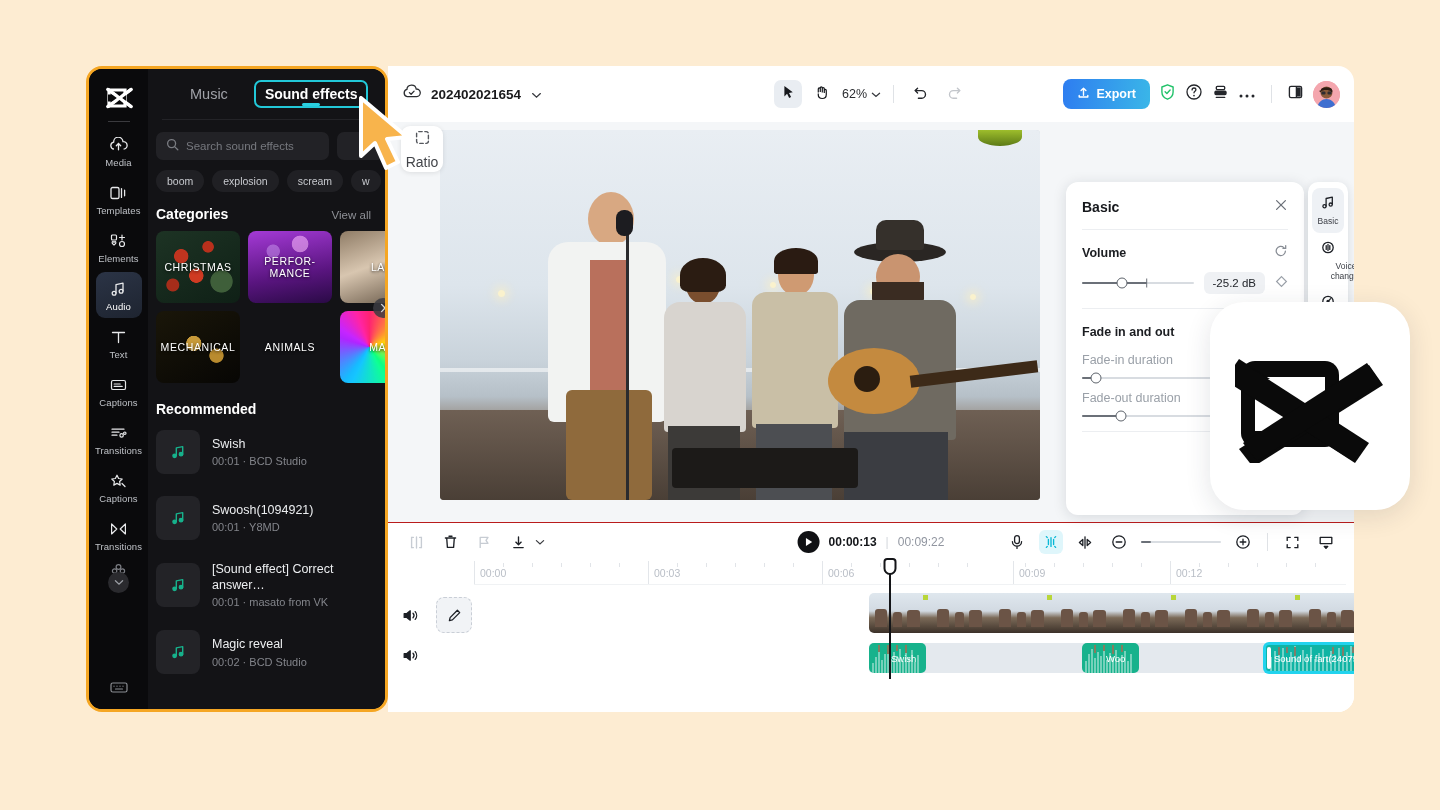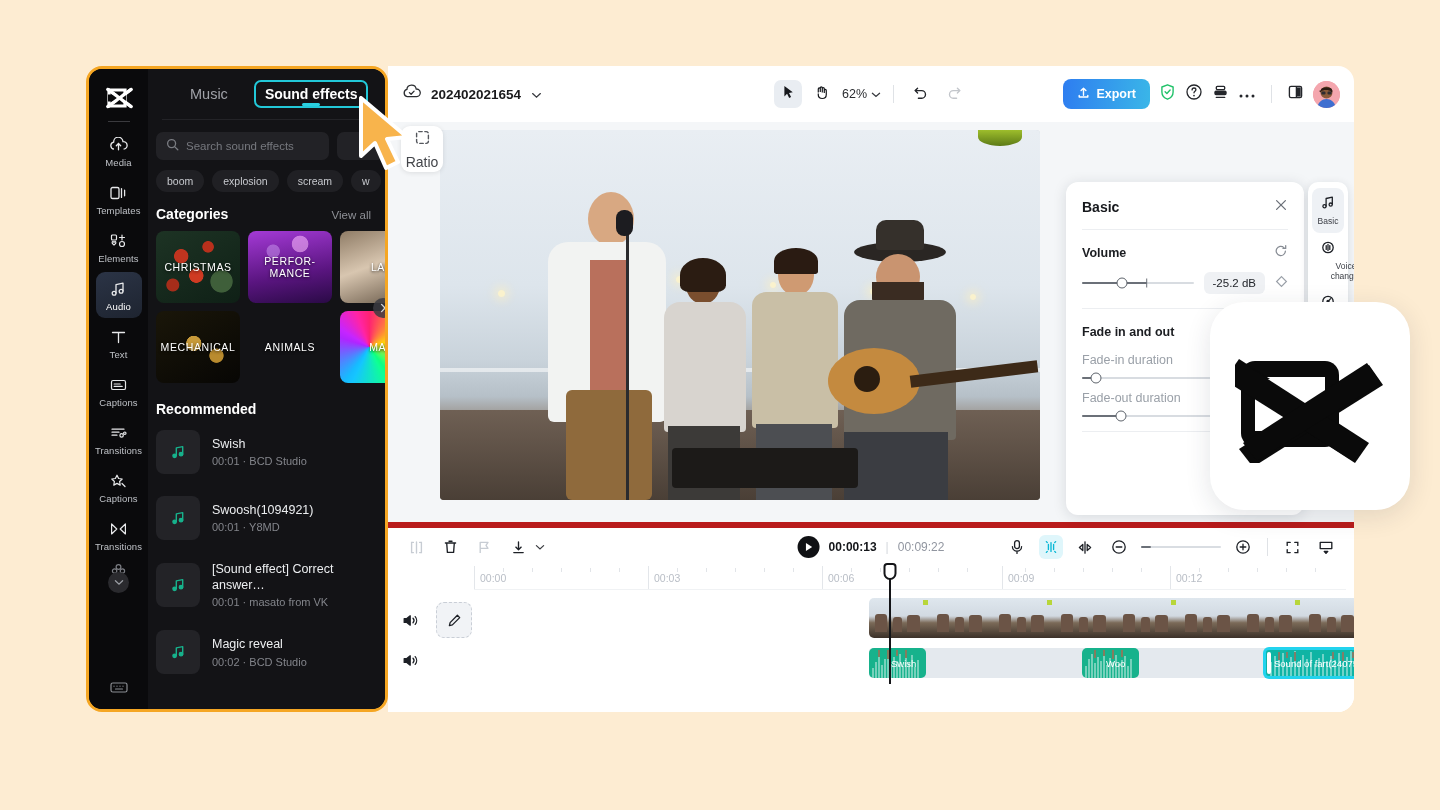--- a/index.html
+++ b/index.html
@@ -218,21 +218,21 @@
     background:#fff; border-radius: 10px; box-shadow: 0 2px 10px rgba(20,30,50,.12);
     padding: 6px 0; z-index: 9;
   }
   .rtab { padding: 7px 0 6px; display:flex; flex-direction:column; align-items:center;
     gap: 3px; border-radius: 8px; margin: 0 4px; cursor:pointer; }
   .rtab.active { background:#eef1f5; }
   .rtab-lbl { font-size: 8.5px; color:#3d4047; text-align:center; line-height:1.15; }
 
   
   #timeline { position:absolute; left:0; right:0; top:456px; bottom:0;
-              background:#fff; border-top:6px solid #b91c1c;text-align:center; }
+              background:#fff; border-top:1px solid #b91c1c;text-align:center; }
   #tl-toolbar { height: 38px; display:flex; align-items:center; padding: 0 16px; position:relative; }
   .tl-ico { width:24px; height:24px; display:flex; align-items:center; justify-content:center;
     cursor:pointer; }
   .tl-center { position:absolute; left:50%; transform:translateX(-50%);
     display:flex; align-items:center; gap:9px; }
   #play-btn { width:22px; height:22px; border-radius:50%; background:#101114;
     display:flex; align-items:center; justify-content:center; cursor:pointer; }
   .t-cur { font-size:12px; font-weight:bold; color:#131519; }
   .t-tot { font-size:12px; color:#9196a0; }
   .t-sep { color:#d4d8dd; font-size:12px; }
@@ -951,21 +951,21 @@
         <div class="rmin" style="left:290px;"></div>
       <div class="rmin" style="left:319px;"></div>
       <div class="rmaj" style="left:348px;">
         <span>00:06</span>
       </div>
       <div class="rmin" style="left:377px;"></div>
         <div class="rmin" style="left:406px;"></div>
       <div class="rmin" style="left:435px;"></div>
         <div class="rmin" style="left:464px;"></div>
       <div class="rmin" style="left:493px;"></div>
-      <div class="rmaj" style="left:528px;">
+      <div class="rmaj" style="left:539px;">
         <span>00:09</span>
       </div>
       <div class="rmin" style="left:551px;"></div>
         <div class="rmin" style="left:580px;"></div>
       <div class="rmin" style="left:609px;"></div>
         <div class="rmin" style="left:638px;"></div>
       <div class="rmin" style="left:667px;"></div>
       <div class="rmaj" style="left:696px;">
         <span>00:12</span>
       </div>

